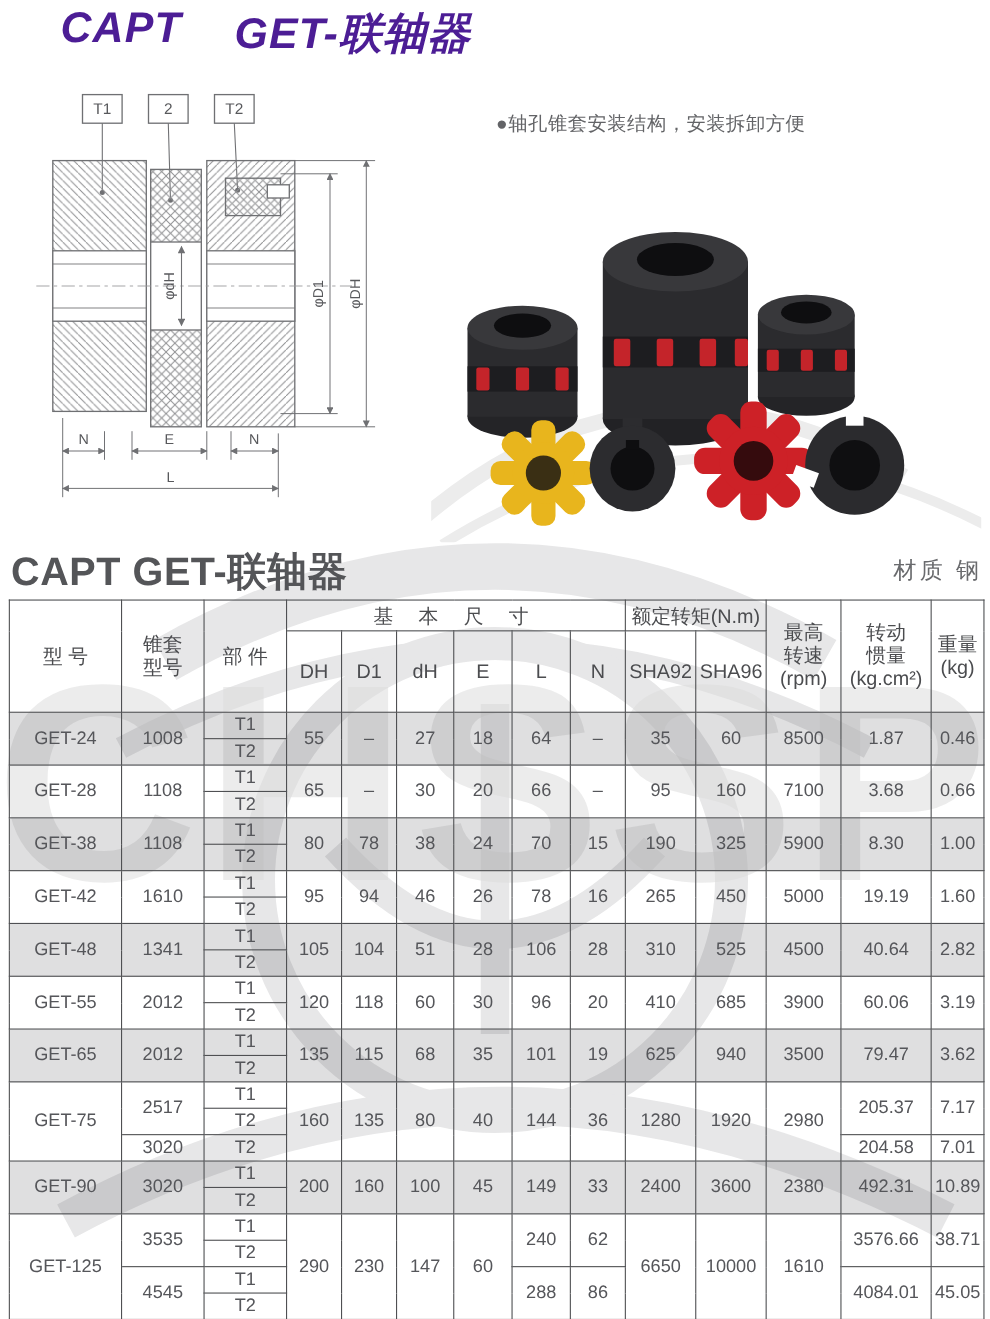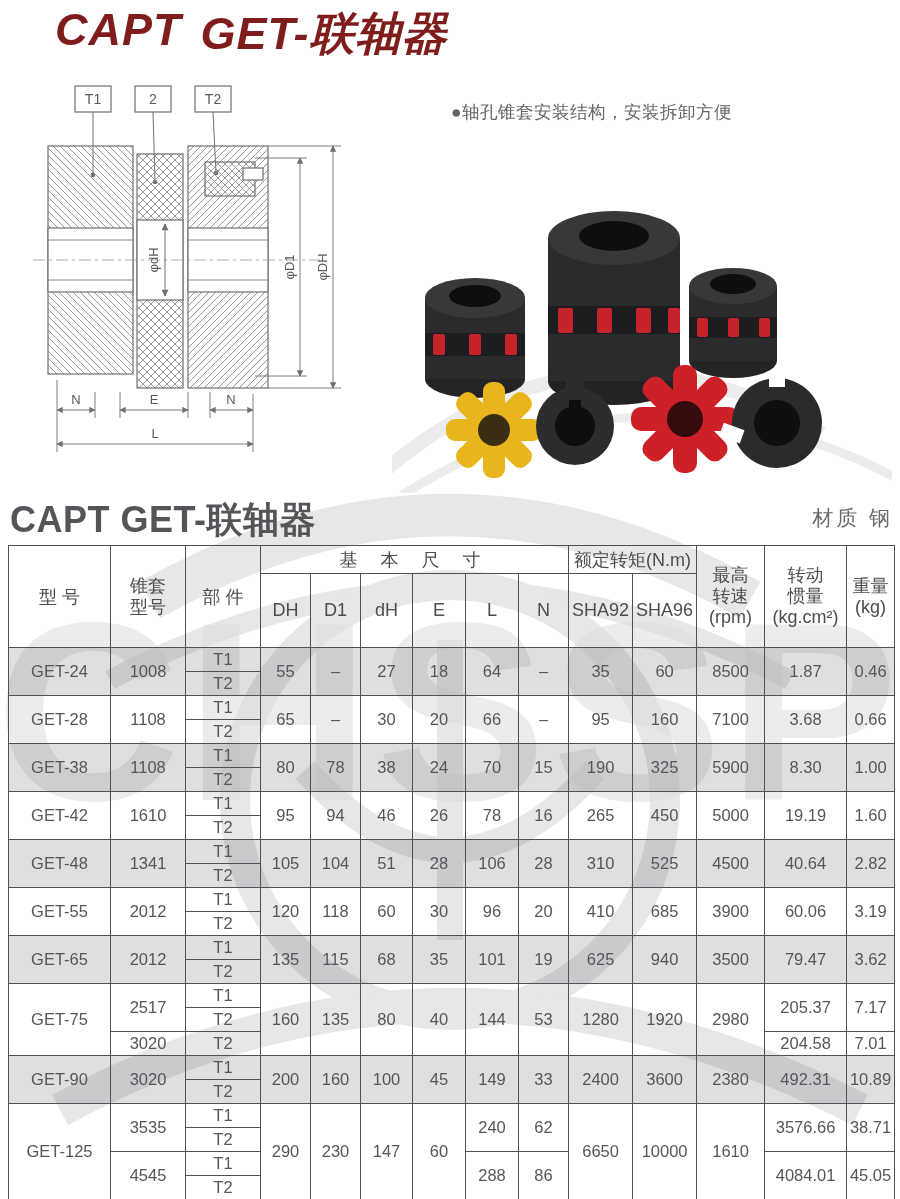--- a/index.html
+++ b/index.html
@@ -2,22 +2,22 @@
 <html><head>
 <meta charset="utf-8">
 <style>
   *{box-sizing:border-box}
   body{margin:0;background:#ffffff}
   .page{position:relative;width:900px;height:1199px;background:#fff;overflow:hidden;
         font-family:"Liberation Sans",sans-serif}
   .layer{position:absolute}
   .fg{z-index:1}
   .wm{left:0;top:470px;width:820px;height:729px;z-index:0}
-  .main-title{left:55px;top:4px;display:flex;gap:19px;font-size:45px;font-weight:bold;
-              font-style:italic;color:#7f1d1d;letter-spacing:1px}
+  .main-title{left:55px;top:4px;display:flex;gap:48px;font-size:39px;font-weight:bold;
+              font-style:italic;color:#4c1d95;letter-spacing:1px}
   .bullets{left:451px;top:100px;font-size:17.5px;color:#636467}
   .bullets .b{margin-bottom:28px;letter-spacing:.5px}
   .drawing-box{left:15px;top:80px}
   .photo-box{left:392px;top:183px}
   .section-head{left:10px;top:496px;width:883px;display:flex;justify-content:space-between;align-items:center}
   .section-title{font-size:36px;font-weight:bold;color:#545558;letter-spacing:.5px}
   .material{font-size:21px;color:#696a6d;padding-bottom:5px;letter-spacing:3px}
   table.spec{position:absolute;left:8px;top:545px;width:886px;z-index:1;
              border-collapse:collapse;table-layout:fixed}
   .spec th,.spec td{border:1px solid #4f5053;text-align:center;padding:0;vertical-align:middle}
@@ -418,21 +418,21 @@
         </tr>
         <tr>
           <td rowspan="3">GET-75</td>
           <td rowspan="2">2517</td>
           <td rowspan="1">T1</td>
           <td rowspan="3">160</td>
           <td rowspan="3">135</td>
           <td rowspan="3">80</td>
           <td rowspan="3">40</td>
           <td rowspan="3">144</td>
-          <td rowspan="3">53</td>
+          <td rowspan="3">36</td>
           <td rowspan="3">1280</td>
           <td rowspan="3">1920</td>
           <td rowspan="3">2980</td>
           <td rowspan="2">205.37</td>
           <td rowspan="2">7.17</td>
         </tr>
         <tr>
           <td rowspan="1">T2</td>
         </tr>
         <tr>

